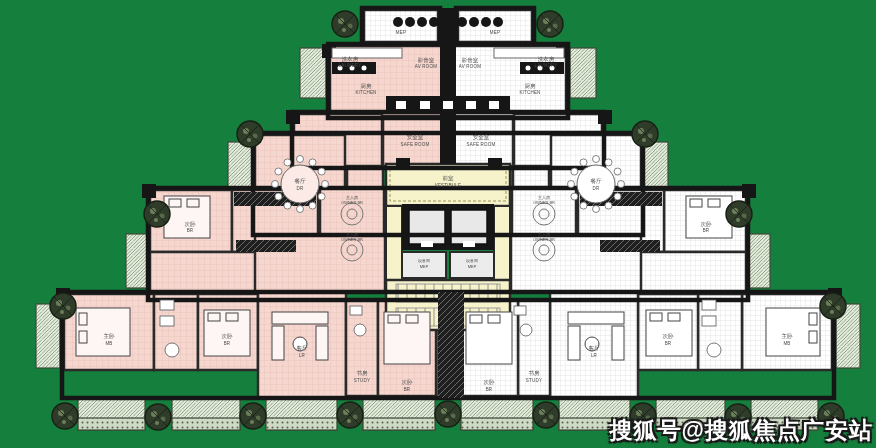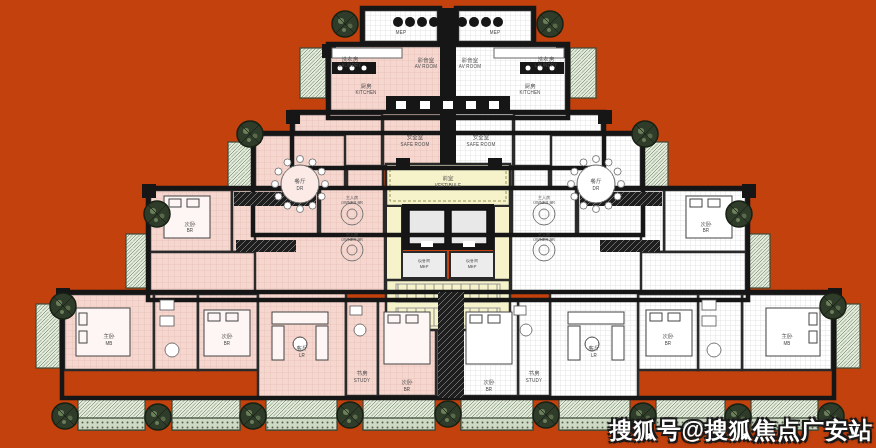--- a/index.html
+++ b/index.html
@@ -1,16 +1,16 @@
 <!DOCTYPE html>
 <html><head>
 <meta charset="utf-8">
 <style>
   html,body{margin:0;padding:0;background:#fff;}
-  .stage{position:relative;width:876px;height:448px;background:#c2410c;overflow:hidden;
+  .stage{position:relative;width:876px;height:448px;background:#15803d;overflow:hidden;
          font-family:"Liberation Sans",sans-serif;}
   .stage svg{position:absolute;left:0;top:0;}
   .watermark{position:absolute;right:3px;bottom:2px;font-size:23px;font-weight:bold;
              letter-spacing:1px;color:#ffffff;white-space:nowrap;
              text-shadow:-2px -2px 0 #1a1a1a,2px -2px 0 #1a1a1a,-2px 2px 0 #1a1a1a,
                          2px 2px 0 #1a1a1a,0 0 4px #1a1a1a;}
   text{font-family:"Liberation Sans",sans-serif;fill:#4a4a4a;}
   .zh{font-size:5.5px;}
   .en{font-size:4.5px;letter-spacing:.2px;}
   .tiny{font-size:4px;}

